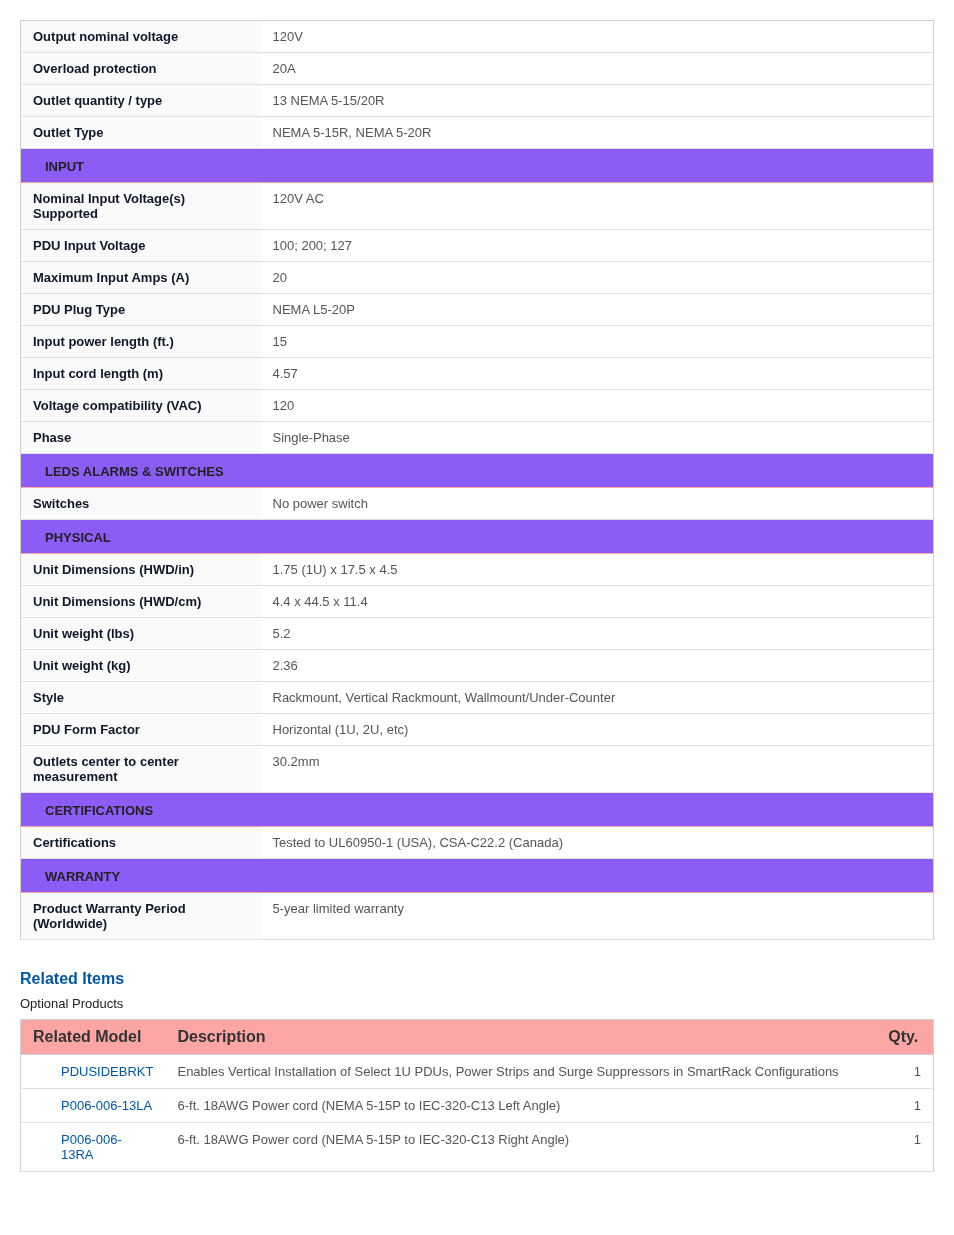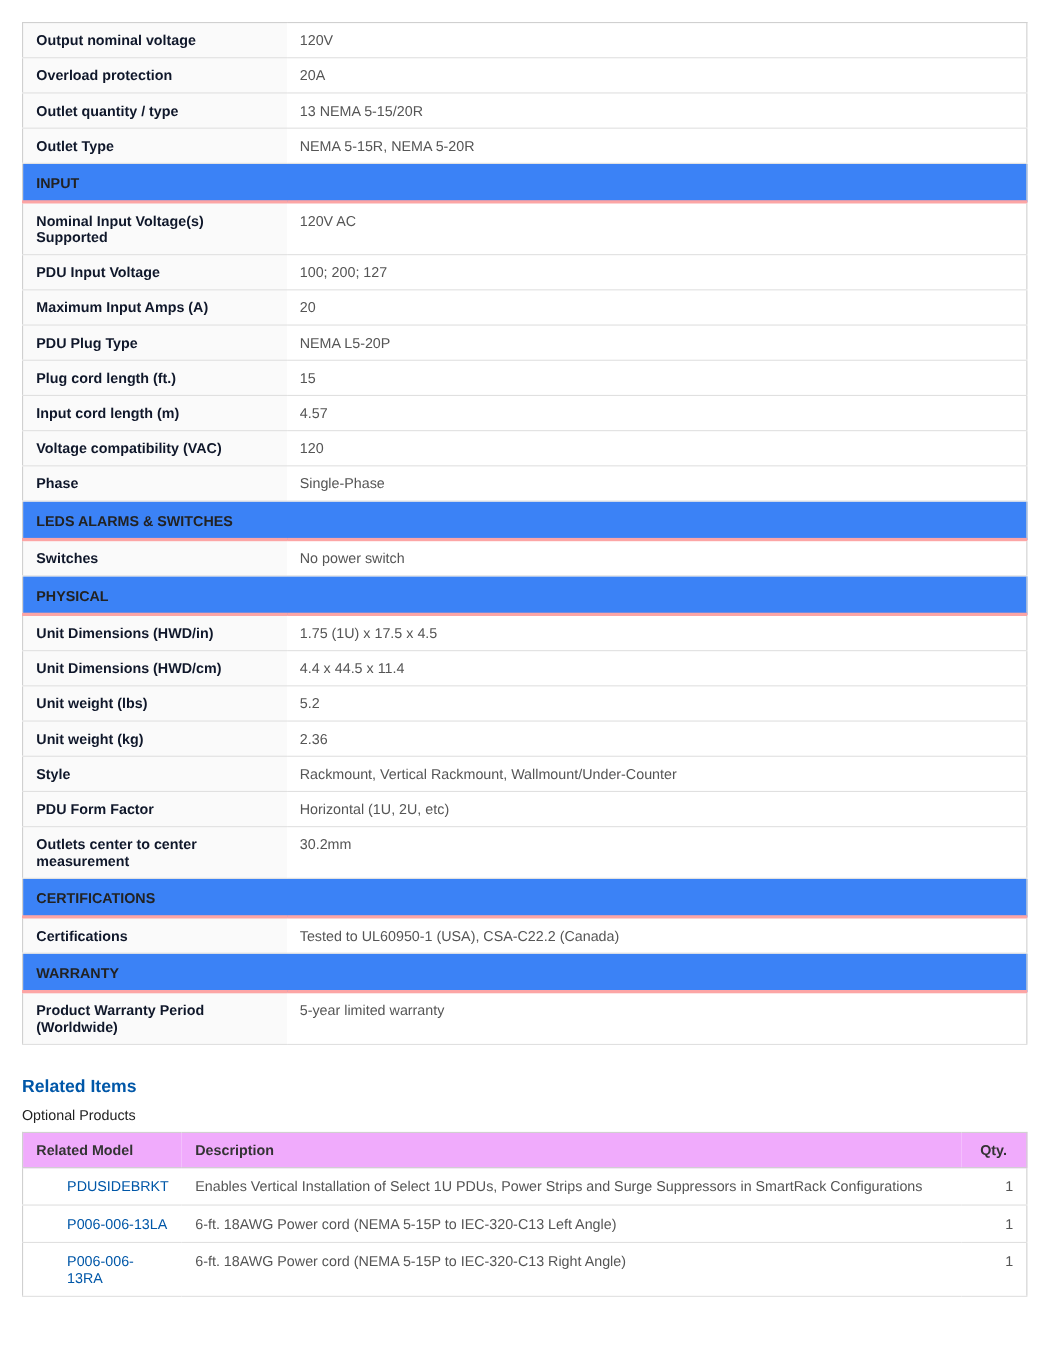--- a/index.html
+++ b/index.html
@@ -29,26 +29,26 @@
       font-weight: 600;
       color: #0f172a;
       background: #fafafa;
     }
 
     .specs-table .value-col {
       color: #555;
     }
 
     .section-header td {
-      background: #3b82f6;
+      background: #8b5cf6;
       font-weight: 700;
       font-size: 13px;
       color: #222;
-      padding: 10px 12px 8px 12px;
-      border-bottom: 3px solid #fca5a5;
+      padding: 10px 12px 8px 24px;
+      border-bottom: 1px solid #fca5a5;
     }
 
     .related-items-section {
       margin-top: 10px;
     }
 
     .related-items-title {
       color: #0057a8;
       font-size: 16px;
       font-weight: 700;
@@ -62,26 +62,26 @@
       color: #222;
     }
 
     .related-table {
       width: 100%;
       border-collapse: collapse;
       border: 1px solid #d0d0d0;
     }
 
     .related-table th {
-      background: #f0abfc;
+      background: #fca5a5;
       font-weight: 700;
       padding: 8px 12px;
       border-bottom: 1px solid #d0d0d0;
       text-align: left;
-      font-size: 13px;
+      font-size: 16px;
       color: #333;
     }
 
     .related-table th.qty-col {
       text-align: center;
       width: 60px;
     }
 
     .related-table td {
       padding: 9px 12px;
@@ -141,21 +141,21 @@
       </tr>
       <tr>
         <td class="label-col">Maximum Input Amps (A)</td>
         <td class="value-col">20</td>
       </tr>
       <tr>
         <td class="label-col">PDU Plug Type</td>
         <td class="value-col">NEMA L5-20P</td>
       </tr>
       <tr>
-        <td class="label-col">Plug cord length (ft.)</td>
+        <td class="label-col">Input power length (ft.)</td>
         <td class="value-col">15</td>
       </tr>
       <tr>
         <td class="label-col">Input cord length (m)</td>
         <td class="value-col">4.57</td>
       </tr>
       <tr>
         <td class="label-col">Voltage compatibility (VAC)</td>
         <td class="value-col">120</td>
       </tr>

